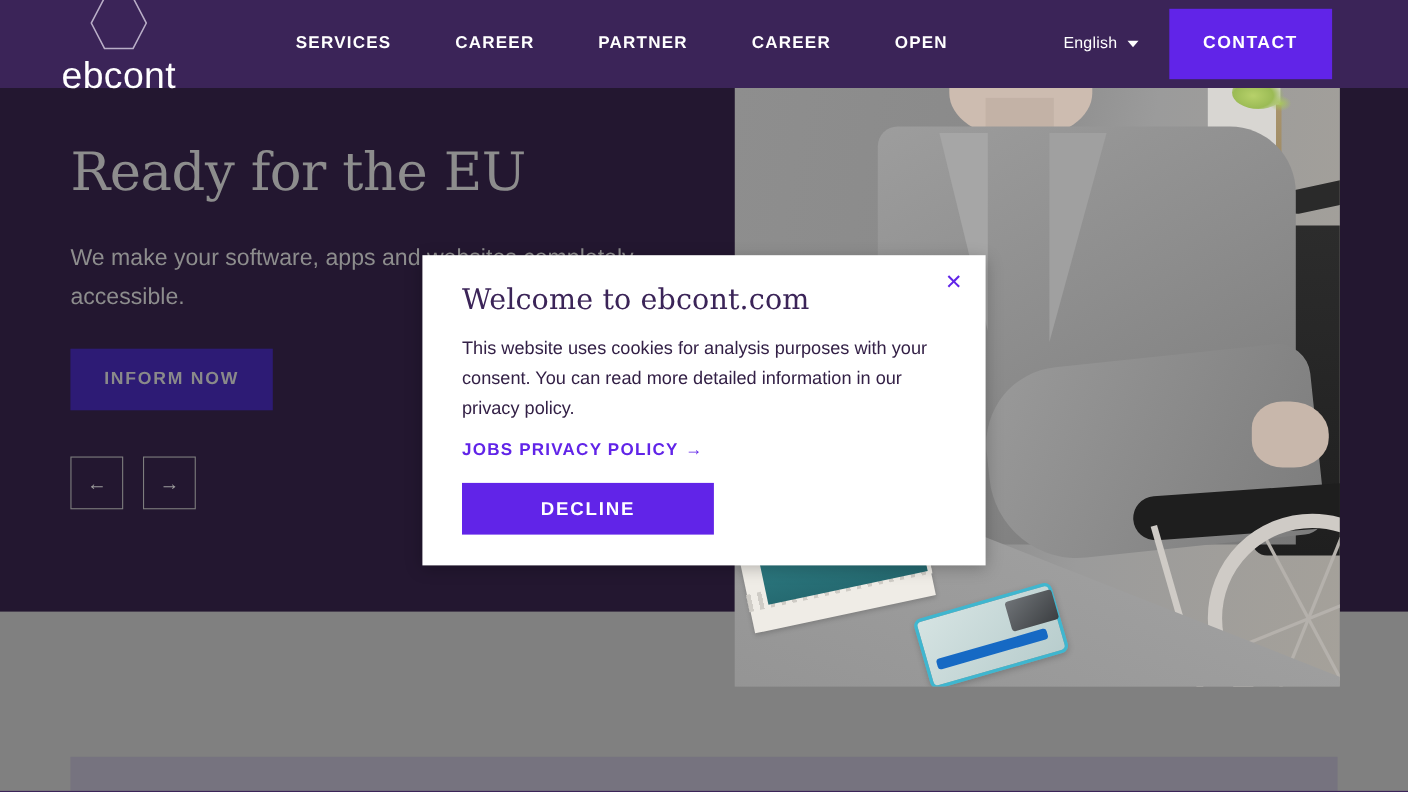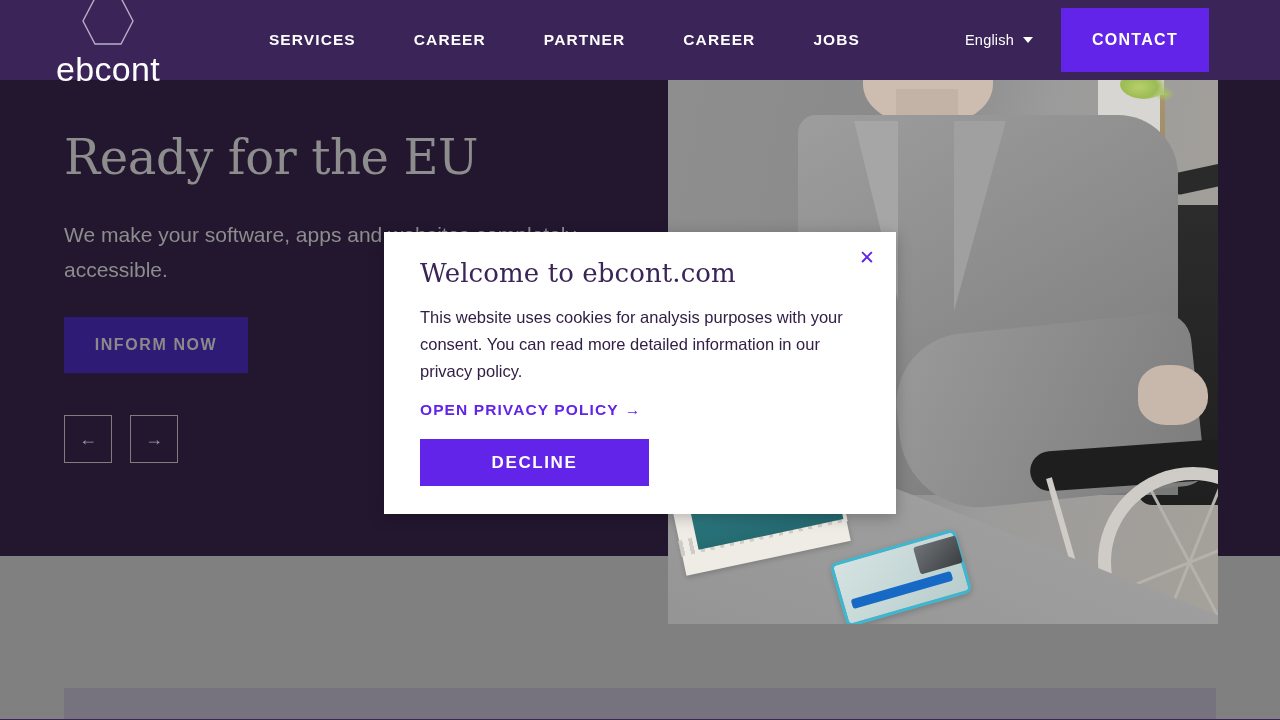--- a/index.html
+++ b/index.html
@@ -488,21 +488,21 @@
         </svg>
       </span>
       <span class="logo-word">ebcont</span>
     </div>
 
     <nav class="nav">
       <a class="nav-item">SERVICES</a>
       <a class="nav-item">CAREER</a>
       <a class="nav-item">PARTNER</a>
       <a class="nav-item">CAREER</a>
-      <a class="nav-item">JOBS</a>
+      <a class="nav-item">OPEN</a>
     </nav>
 
     <div class="lang">
       <span class="lang-label">English</span>
       <span class="caret"></span>
     </div>
 
     <button class="contact-btn">CONTACT</button>
   </header>
 
@@ -564,21 +564,21 @@
   <div class="bottom-line"></div>
 
   <div class="modal" role="dialog">
     <button class="modal-close">✕</button>
 
     <h2 class="modal-title">Welcome to ebcont.com</h2>
 
     <p class="modal-body">This website uses cookies for analysis purposes with your consent. You can read more detailed information in our privacy policy.</p>
 
     <a class="modal-link">
-      <span>OPEN PRIVACY POLICY</span><span class="arr">→</span>
+      <span>JOBS PRIVACY POLICY</span><span class="arr">→</span>
     </a>
 
     <div class="modal-actions">
       <button class="modal-btn">DECLINE</button>
     </div>
   </div>
 
 </div>
 
 </body></html>

